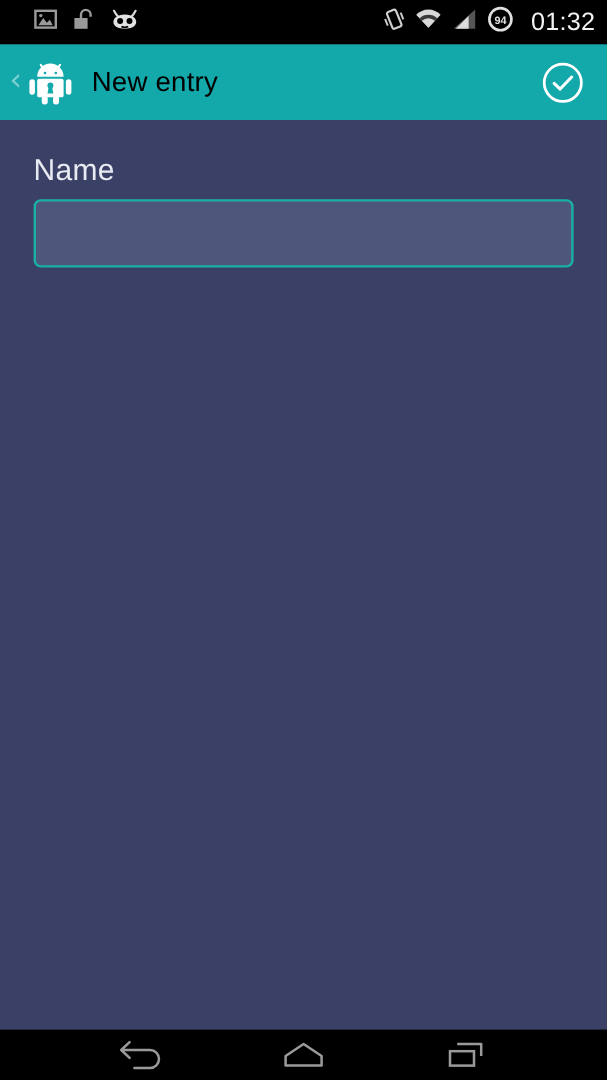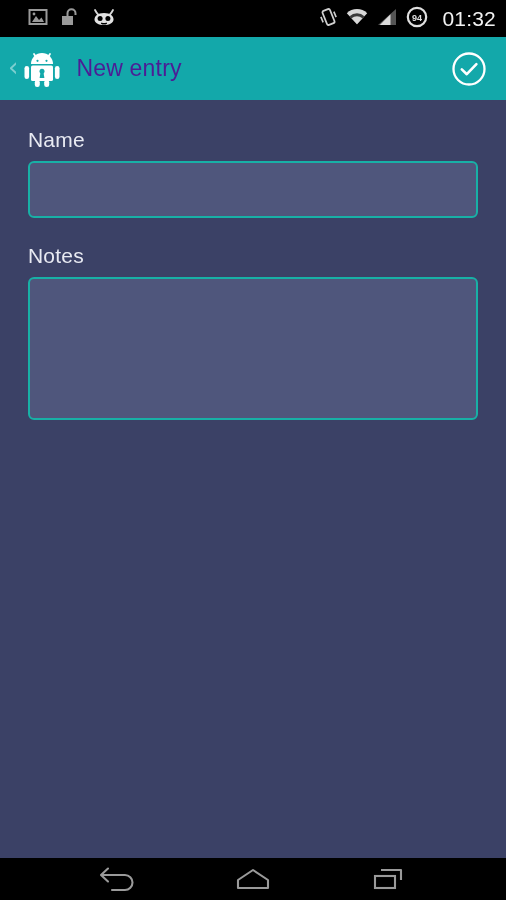--- a/index.html
+++ b/index.html
@@ -39,33 +39,33 @@
     flex:0 0 auto;
   }
   .ab-back {
     color:rgba(255,255,255,0.45);
     font-size:26px; line-height:1;
     padding:0 4px 3px 4px;
     font-family:"DejaVu Sans", sans-serif;
   }
   .ab-appicon { width:40px; height:40px; flex:0 0 auto; margin-right:6px; }
   .ab-title {
-    color:#4c1d95; font-size:23px; font-weight:400;
+    color:#000000; font-size:23px; font-weight:400;
     letter-spacing:0.2px; margin-left:8px;
   }
   .ab-done { margin-left:auto; width:38px; height:38px; }
 
   
   .content {
     flex:1 1 auto; padding:28px 28px 0 28px;
     background:#3b4166;
     overflow:hidden;
   }
   .field-label {
-    color:#e8eaf2; font-size:21px; font-weight:400;
+    color:#e8eaf2; font-size:25px; font-weight:400;
     letter-spacing:0.2px; margin-bottom:9px;
   }
   .field-group { margin-bottom:26px; }
   .input-box {
     background:#4f567c;
     border:2px solid #18b0a6;
     border-radius:6px;
     width:100%;
   }
   .input-name { height:57px; }
@@ -206,24 +206,20 @@
   </div>
 
   <div class="content">
 
     <div class="field-group">
       <div class="field-label">Name</div>
       <input class="input-box input-name" type="text" style="color: rgb(255, 255, 255); font-size: 19px; padding: 0px 12px; font-family: &quot;Liberation Sans&quot;, sans-serif; outline: none;" placeholder="">
     </div>
 
 
-    <div class="field-group">
-      <div class="field-label">Notes</div>
-      <textarea class="input-box input-notes" style="color: rgb(255, 255, 255); font-size: 19px; padding: 8px 12px; font-family: &quot;Liberation Sans&quot;, sans-serif; outline: none; resize: none;" placeholder=""></textarea>
-    </div>
 
   </div>
 
   <div class="navbar">
 
     <span class="nav-btn">
       <svg width="42" height="26" viewBox="0 0 42 26">
         <path d="M4 9 L11 2.5 M4 9 L11 15.5 M4 9 L28 9 A7.5 7.5 0 0 1 28 24 L15 24" fill="none" stroke="#9a9a9a" stroke-width="2.1" stroke-linecap="round" stroke-linejoin="round"></path>
       </svg>
     </span>

